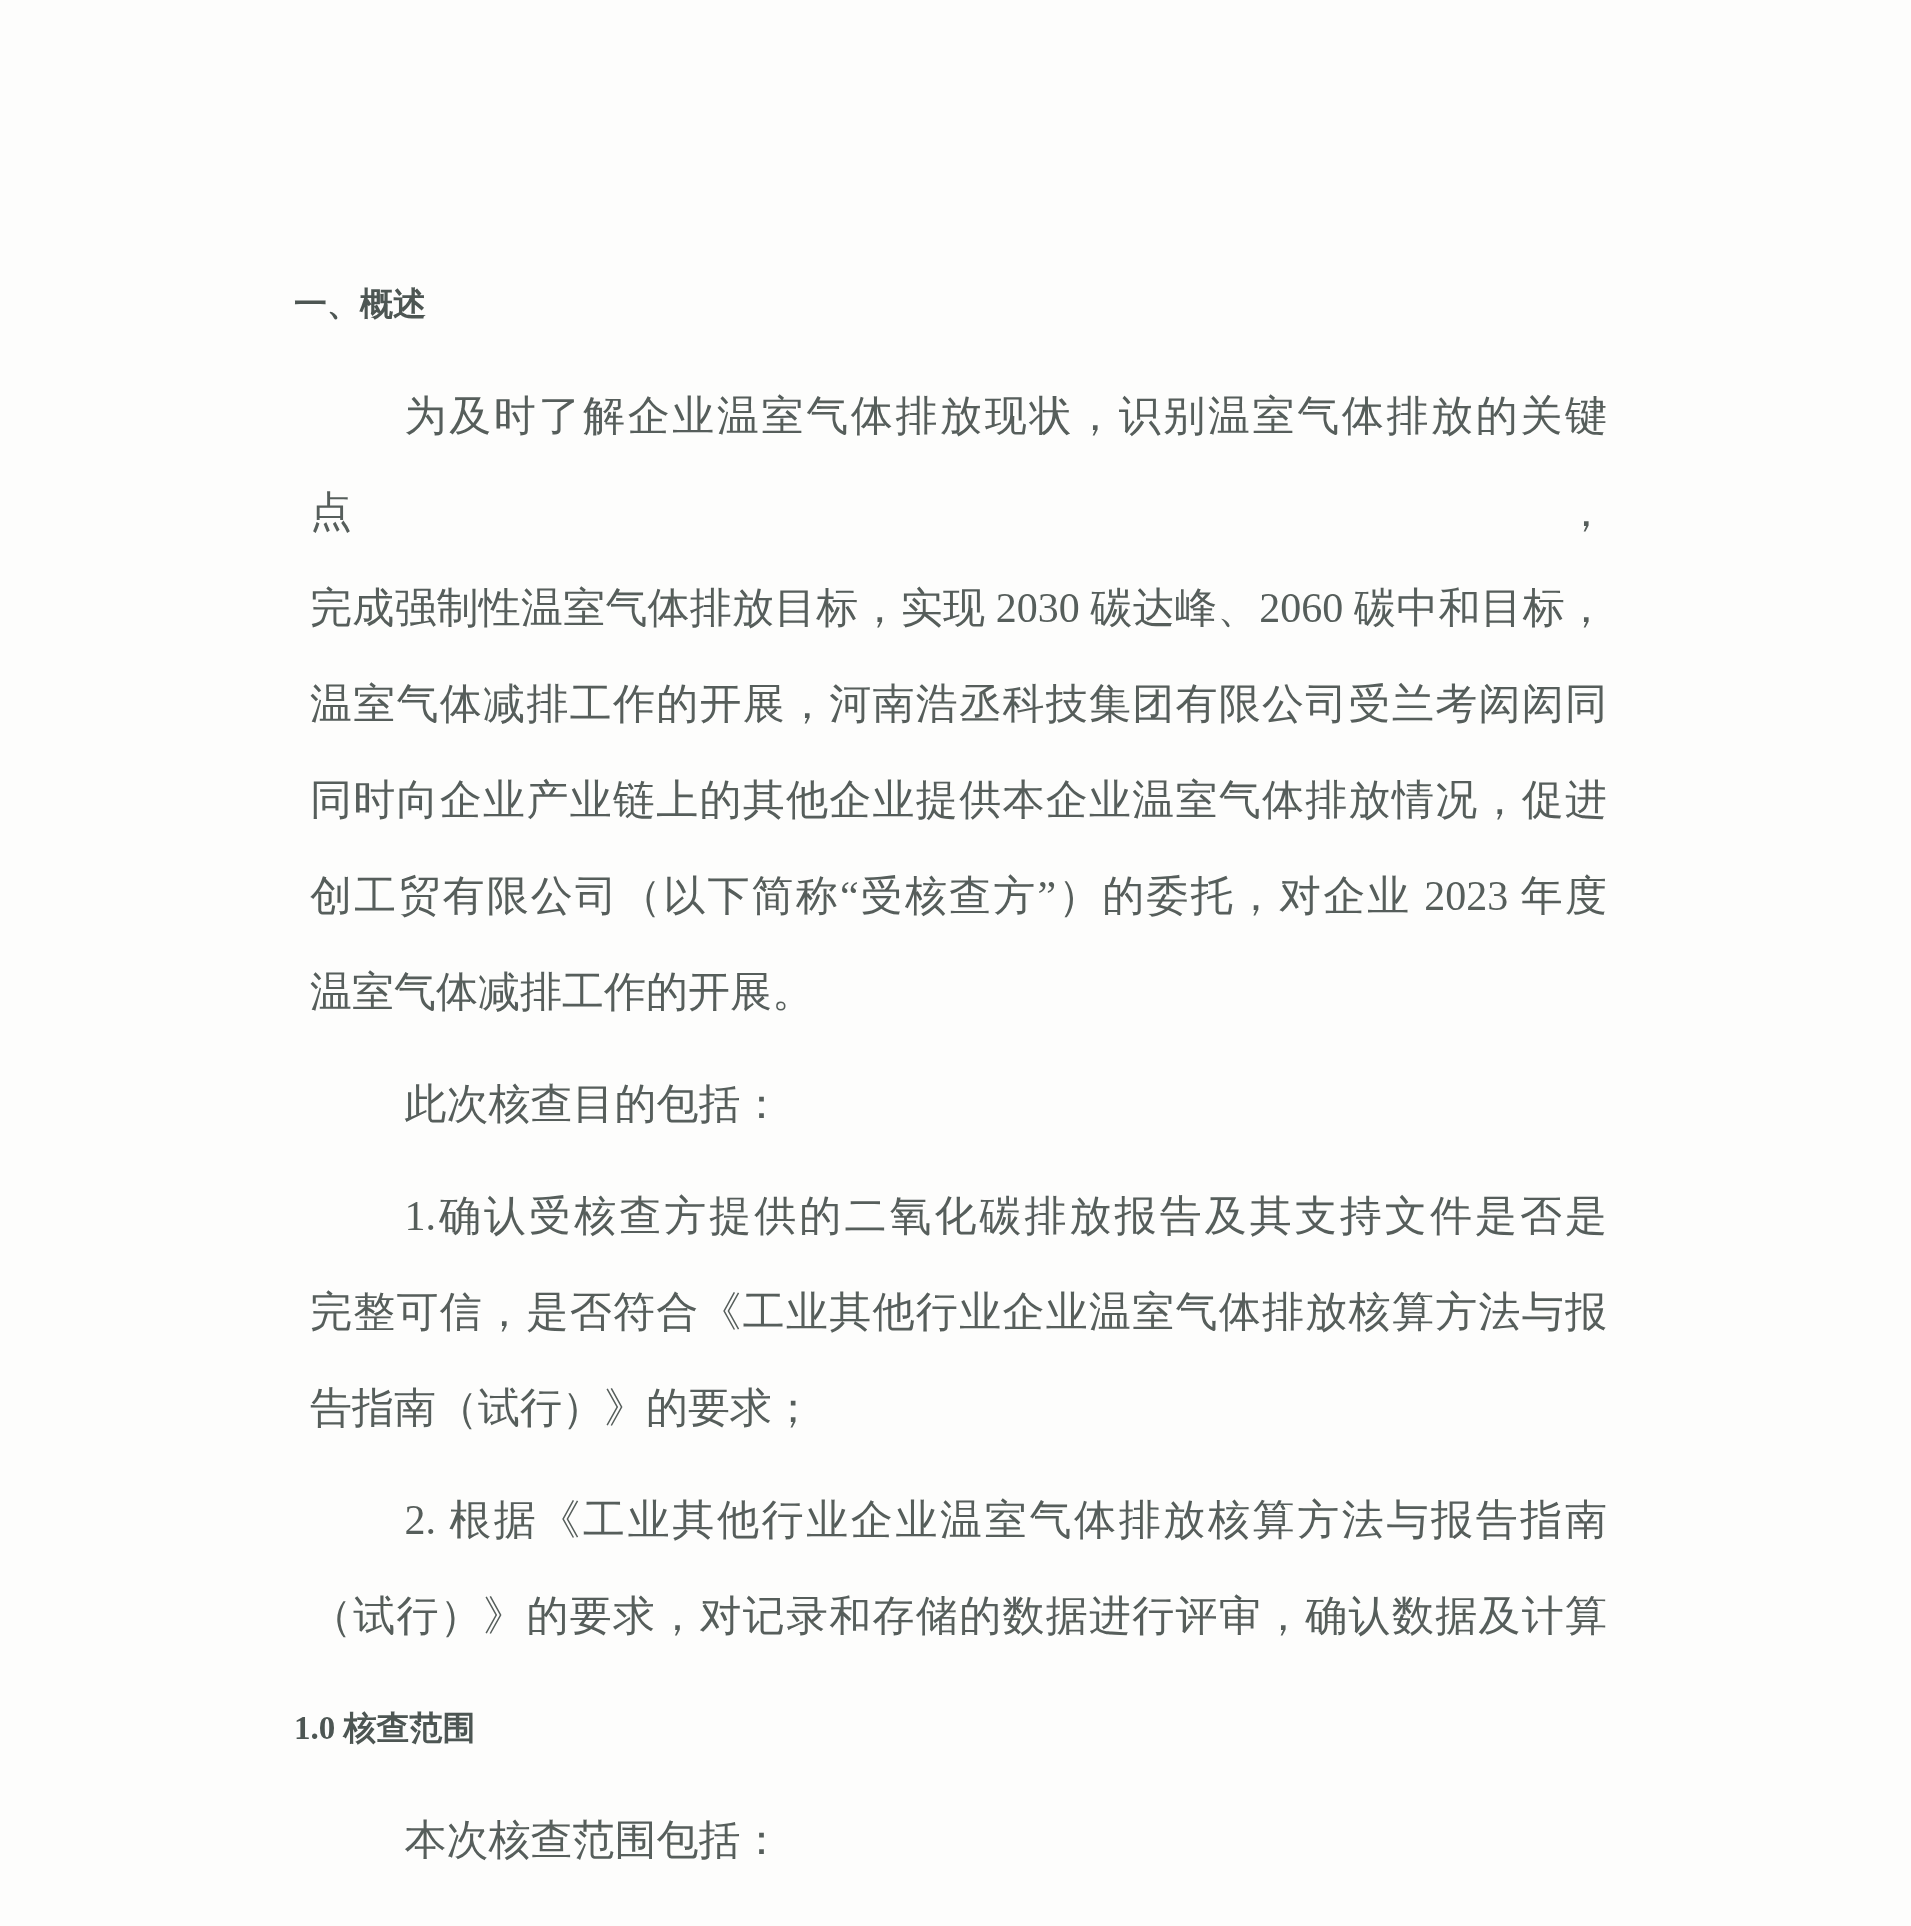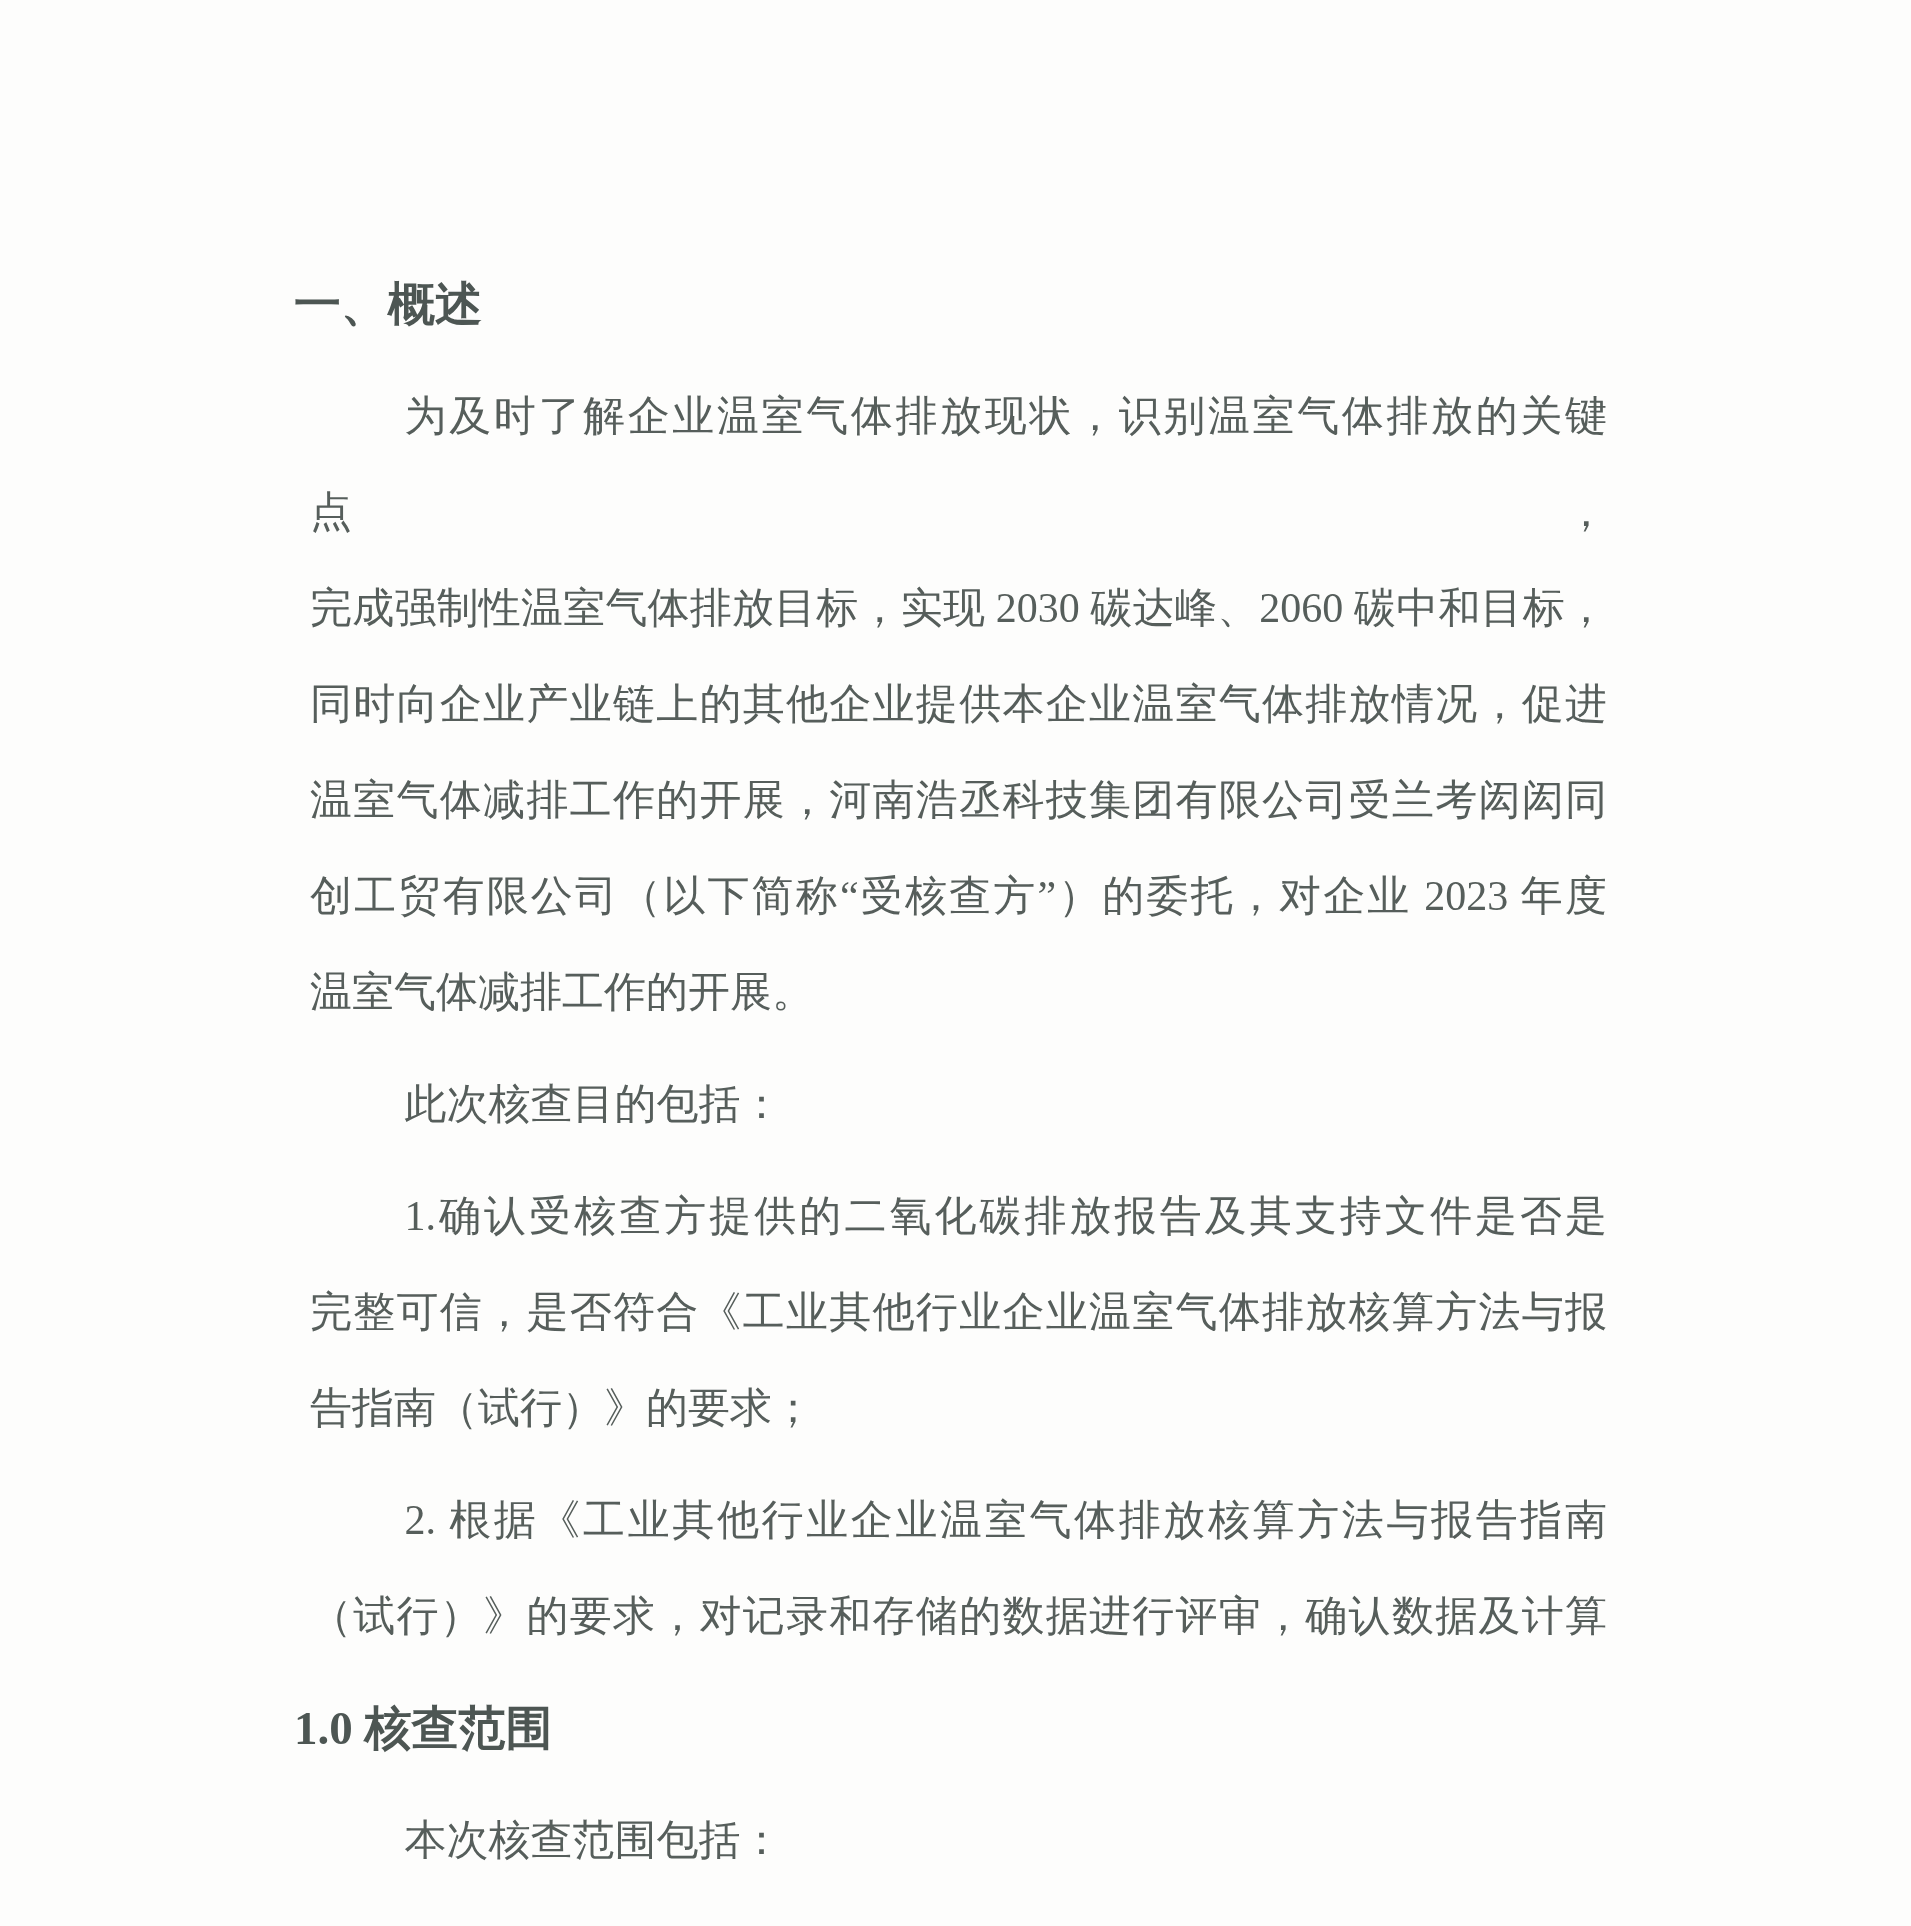--- a/index.html
+++ b/index.html
@@ -18,21 +18,21 @@
   }
   .content {
     position: absolute;
     left: 294px;
     top: 256px;
     width: 1329px;
     color: #565e5b;
     filter: blur(0.2px);
   }
   .h1, .h2 {
-    font-size: 47px;
+    font-size: 33px;
     line-height: 96px;
     font-weight: bold;
     color: #4d5653;
     white-space: nowrap;
   }
   .ln {
     font-size: 42px;
     line-height: 96px;
     color: #565e5b;
   }
@@ -52,22 +52,22 @@
 
 <div class="page">
   <div class="content">
 
     <div class="h1">一、概述</div>
 
 
     <div class="para">
       <div class="ln ind jf">为及时了解企业温室气体排放现状，识别温室气体排放的关键点，</div>
       <div class="ln jf">完成强制性温室气体排放目标，实现 2030 碳达峰、2060 碳中和目标，</div>
+      <div class="ln jf">温室气体减排工作的开展，河南浩丞科技集团有限公司受兰考闳闳同</div>
       <div class="ln jf">同时向企业产业链上的其他企业提供本企业温室气体排放情况，促进</div>
-      <div class="ln jf">温室气体减排工作的开展，河南浩丞科技集团有限公司受兰考闳闳同</div>
       <div class="ln jf">创工贸有限公司（以下简称“受核查方”）的委托，对企业 2023 年度</div>
       <div class="ln">温室气体减排工作的开展。</div>
     </div>
 
     <div class="para">
       <div class="ln ind">此次核查目的包括：</div>
     </div>
 
     <div class="para">
       <div class="ln ind jf">1.确认受核查方提供的二氧化碳排放报告及其支持文件是否是</div>

